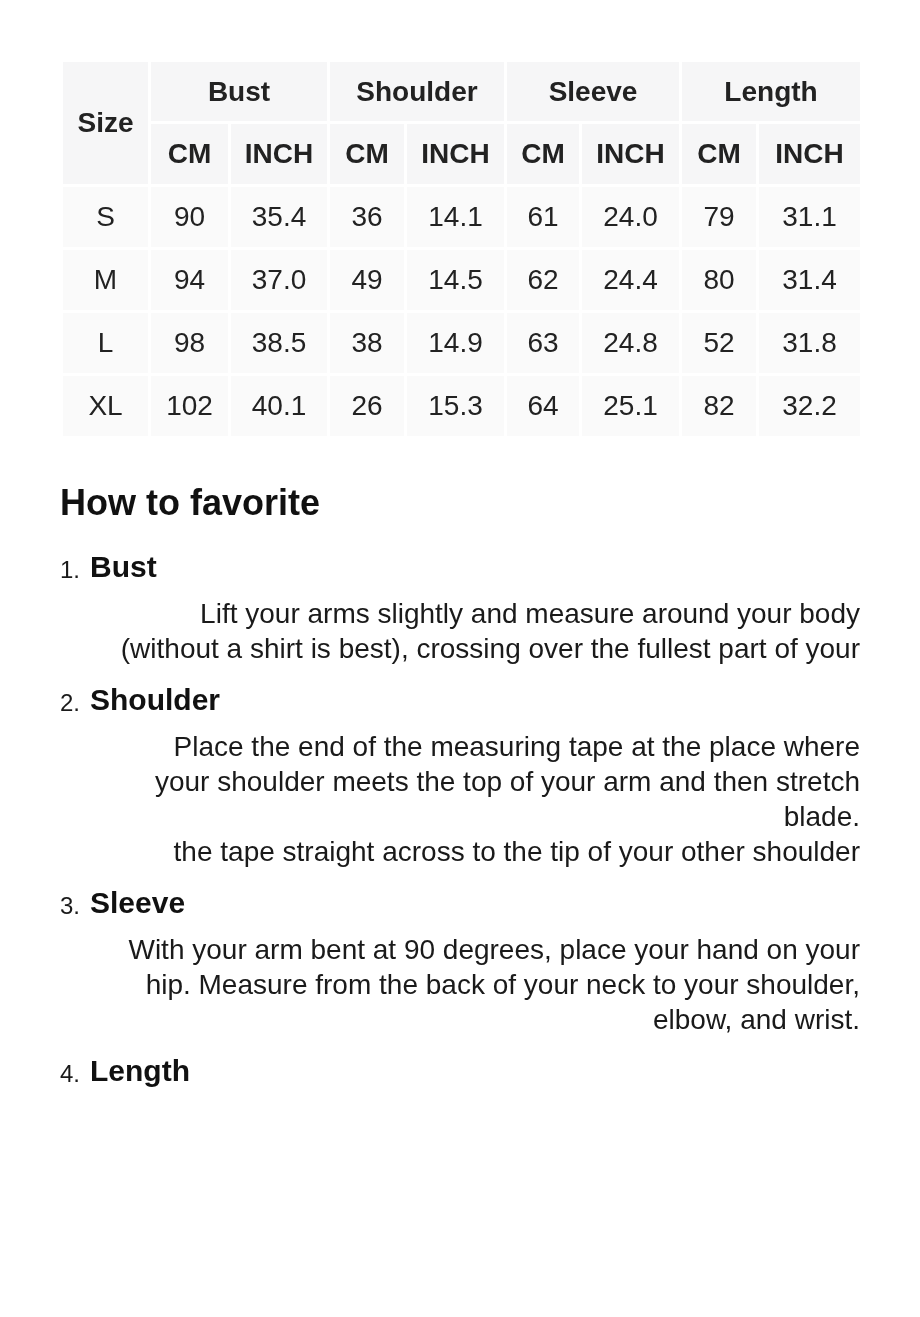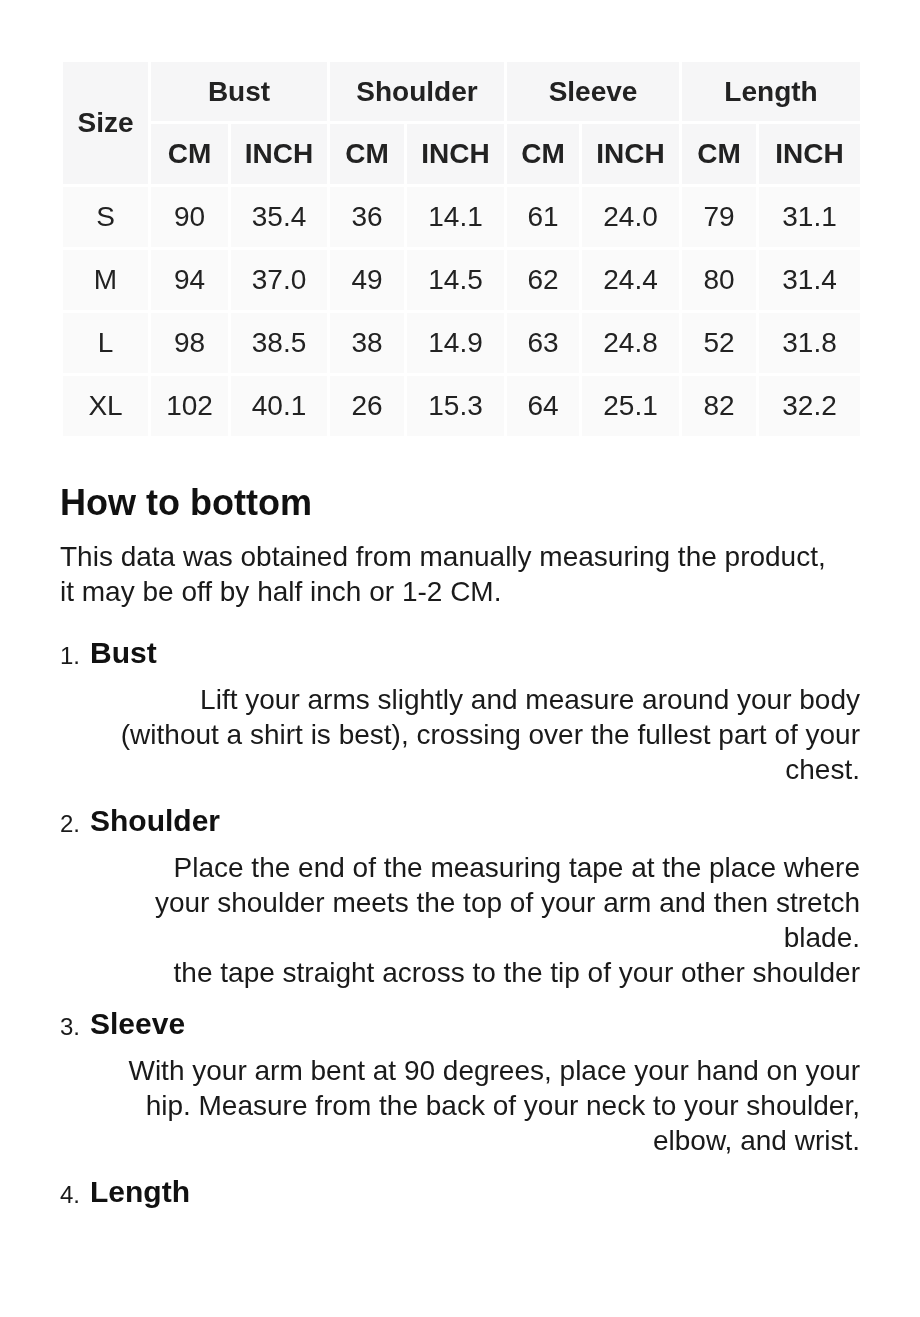--- a/index.html
+++ b/index.html
@@ -160,36 +160,31 @@
         <td>26</td>
         <td>15.3</td>
         <td>64</td>
         <td>25.1</td>
         <td>82</td>
         <td>32.2</td>
       </tr>
     </tbody>
   </table>
 
-  <h2 class="howto-heading">How to bottom</h2>
-
-  <div class="intro">
-    <div class="intro-line">This data was obtained from manually measuring the product,</div>
-    <div class="intro-line">it may be off by half inch or 1-2 CM.</div>
-  </div>
+  <h2 class="howto-heading">How to favorite</h2>
+
 
   <div class="steps">
 
     <div class="step">
       <div class="step-number">1.</div>
       <div class="step-title">Bust</div>
       <div class="step-body">
         <div class="step-line">Lift your arms slightly and measure around your body</div>
         <div class="step-line">(without a shirt is best), crossing over the fullest part of your</div>
-        <div class="step-line">chest.</div>
       </div>
     </div>
 
     <div class="step">
       <div class="step-number">2.</div>
       <div class="step-title">Shoulder</div>
       <div class="step-body">
         <div class="step-line">Place the end of the measuring tape at the place where</div>
         <div class="step-line">your shoulder meets the top of your arm and then stretch</div>
         <div class="step-line">blade.</div>

